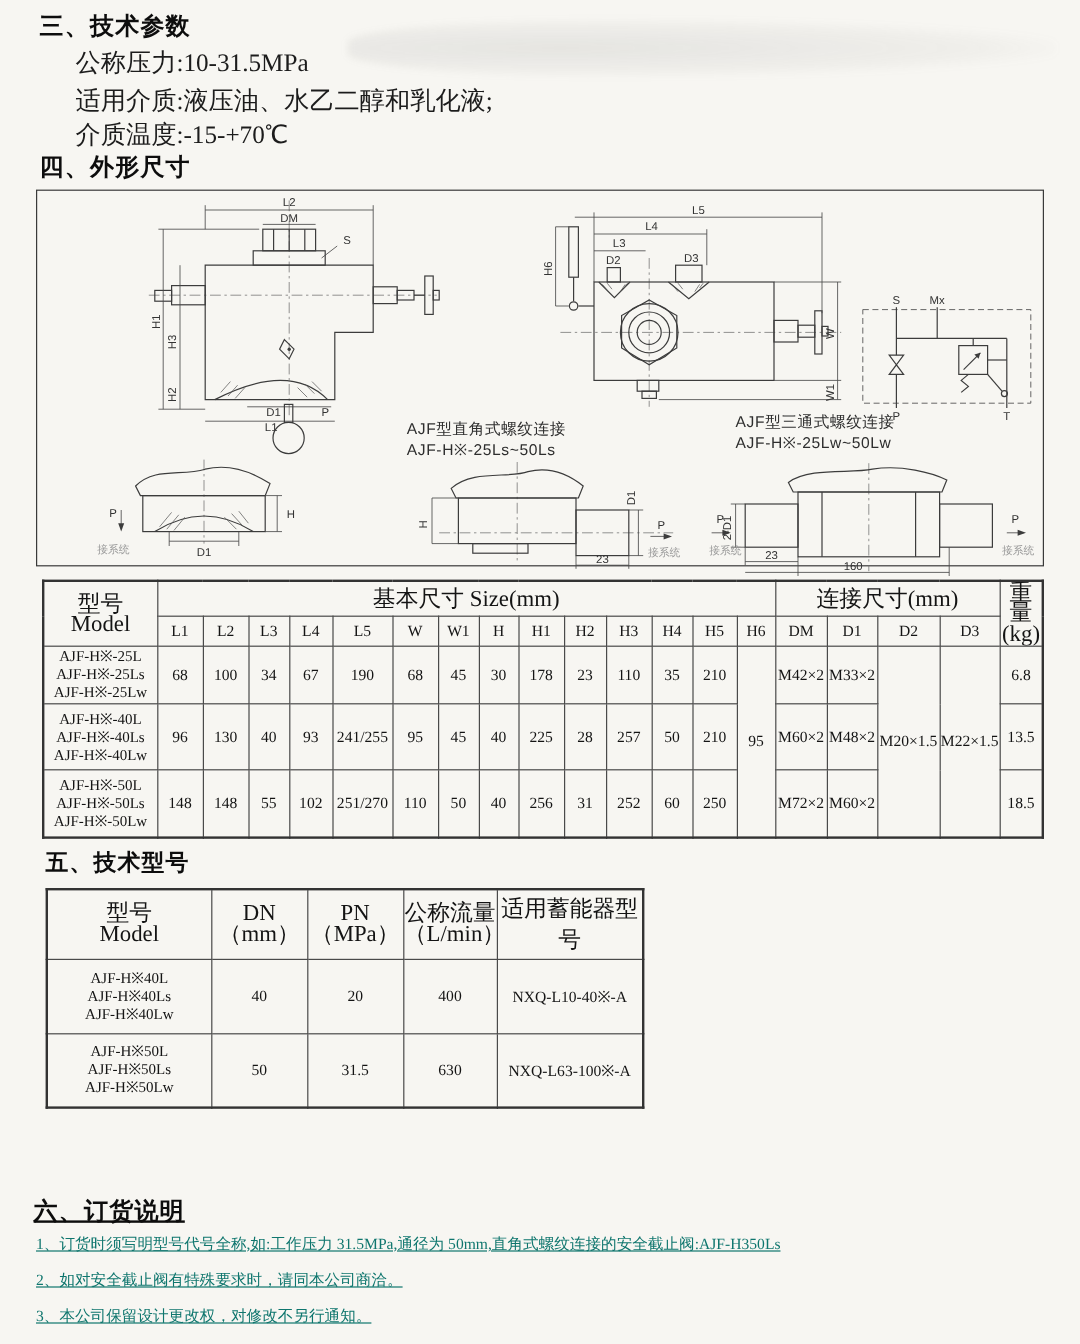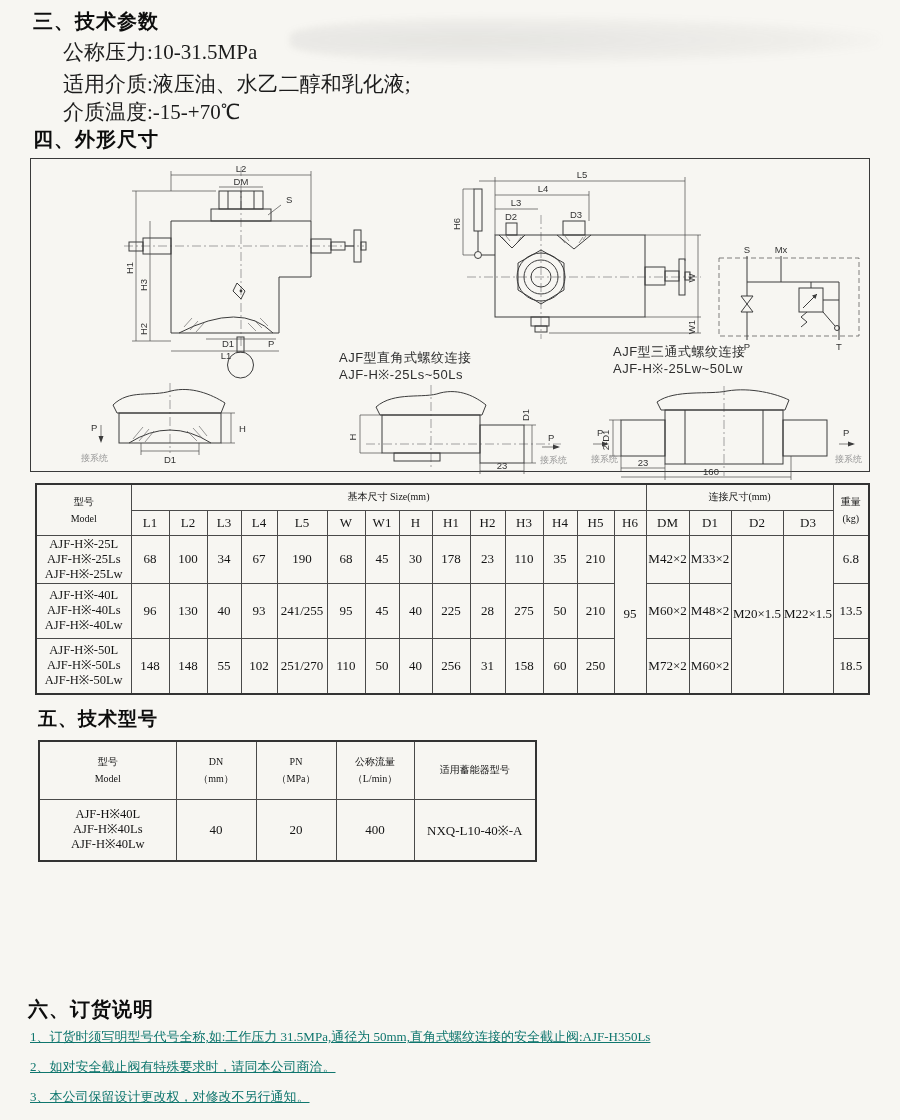--- a/index.html
+++ b/index.html
@@ -23,21 +23,21 @@
   svg .hat{stroke-width:0.6;stroke:#555;}
   svg .fillink{fill:#3c3c3c;stroke:none;}
   svg text{fill:#333;font-size:9.5px;font-family:"Liberation Sans", sans-serif;stroke:none;}
   svg text.gray{fill:#9a9a9a;font-size:9px;}
   table{border-collapse:collapse;table-layout:fixed;background:transparent;}
   .t1{position:absolute;left:35px;top:483px;width:833px;}
   .t2{position:absolute;left:38px;top:740px;width:497px;}
   td,th{border:1px solid #4a4a4a;text-align:center;vertical-align:middle;
     font-weight:normal;font-size:13px;color:#141414;padding:1px 0;overflow:hidden;}
   .t1{border:2px solid #333;} .t2{border:2px solid #333;}
-  .hdr{font-size:10px;}
+  .hdr{font-size:19px;}
   .model-cell{font-size:12.5px;line-height:15px;}
   .two-line{line-height:17px;}
   .h-six{font-size:19px;}
   .items{position:absolute;left:30px;font-size:13px;color:#0f766e;text-decoration:underline;}
 </style>
 </head>
 <body>
 
 <div class="page">
   <div class="wmark"></div>
@@ -373,21 +373,21 @@
       <td>96</td>
       <td>130</td>
       <td>40</td>
       <td>93</td>
       <td>241/255</td>
       <td>95</td>
       <td>45</td>
       <td>40</td>
       <td>225</td>
       <td>28</td>
-      <td>275</td>
+      <td>257</td>
       <td>50</td>
       <td>210</td>
       <td>M60×2</td>
       <td>M48×2</td>
       <td>13.5</td>
     </tr>
     <tr style="height:56px">
       <td class="model-cell">
         <div>AJF-H※-50L</div>
         <div>AJF-H※-50Ls</div>
@@ -396,21 +396,21 @@
       <td>148</td>
       <td>148</td>
       <td>55</td>
       <td>102</td>
       <td>251/270</td>
       <td>110</td>
       <td>50</td>
       <td>40</td>
       <td>256</td>
       <td>31</td>
-      <td>158</td>
+      <td>252</td>
       <td>60</td>
       <td>250</td>
       <td>M72×2</td>
       <td>M60×2</td>
       <td>18.5</td>
     </tr>
   </tbody>
     </table>
 
   <div class="h-sec h-six" style="left:38px;top:706px;">五、技术型号</div>
@@ -447,20 +447,31 @@
       <td class="model-cell">
         <div>AJF-H※40L</div>
         <div>AJF-H※40Ls</div>
         <div>AJF-H※40Lw</div>
       </td>
       <td>40</td>
       <td>20</td>
       <td>400</td>
       <td>NXQ-L10-40※-A</td>
     </tr>
+    <tr style="height:62px">
+      <td class="model-cell">
+        <div>AJF-H※50L</div>
+        <div>AJF-H※50Ls</div>
+        <div>AJF-H※50Lw</div>
+      </td>
+      <td>50</td>
+      <td>31.5</td>
+      <td>630</td>
+      <td>NXQ-L63-100※-A</td>
+    </tr>
   </tbody>
     </table>
 
-  <div class="h-sec" style="left:28px;top:996px;">六、订货说明</div>
+  <div class="h-sec" style="left:28px;top:996px;text-decoration:underline;">六、订货说明</div>
   <div class="items" style="top:1028px;">1、订货时须写明型号代号全称,如:工作压力 31.5MPa,通径为 50mm,直角式螺纹连接的安全截止阀:AJF-H350Ls</div>
   <div class="items" style="top:1058px;">2、如对安全截止阀有特殊要求时，请同本公司商洽。</div>
   <div class="items" style="top:1088px;text-align:center;">3、本公司保留设计更改权，对修改不另行通知。</div>
 </div>
 
 </body></html>

